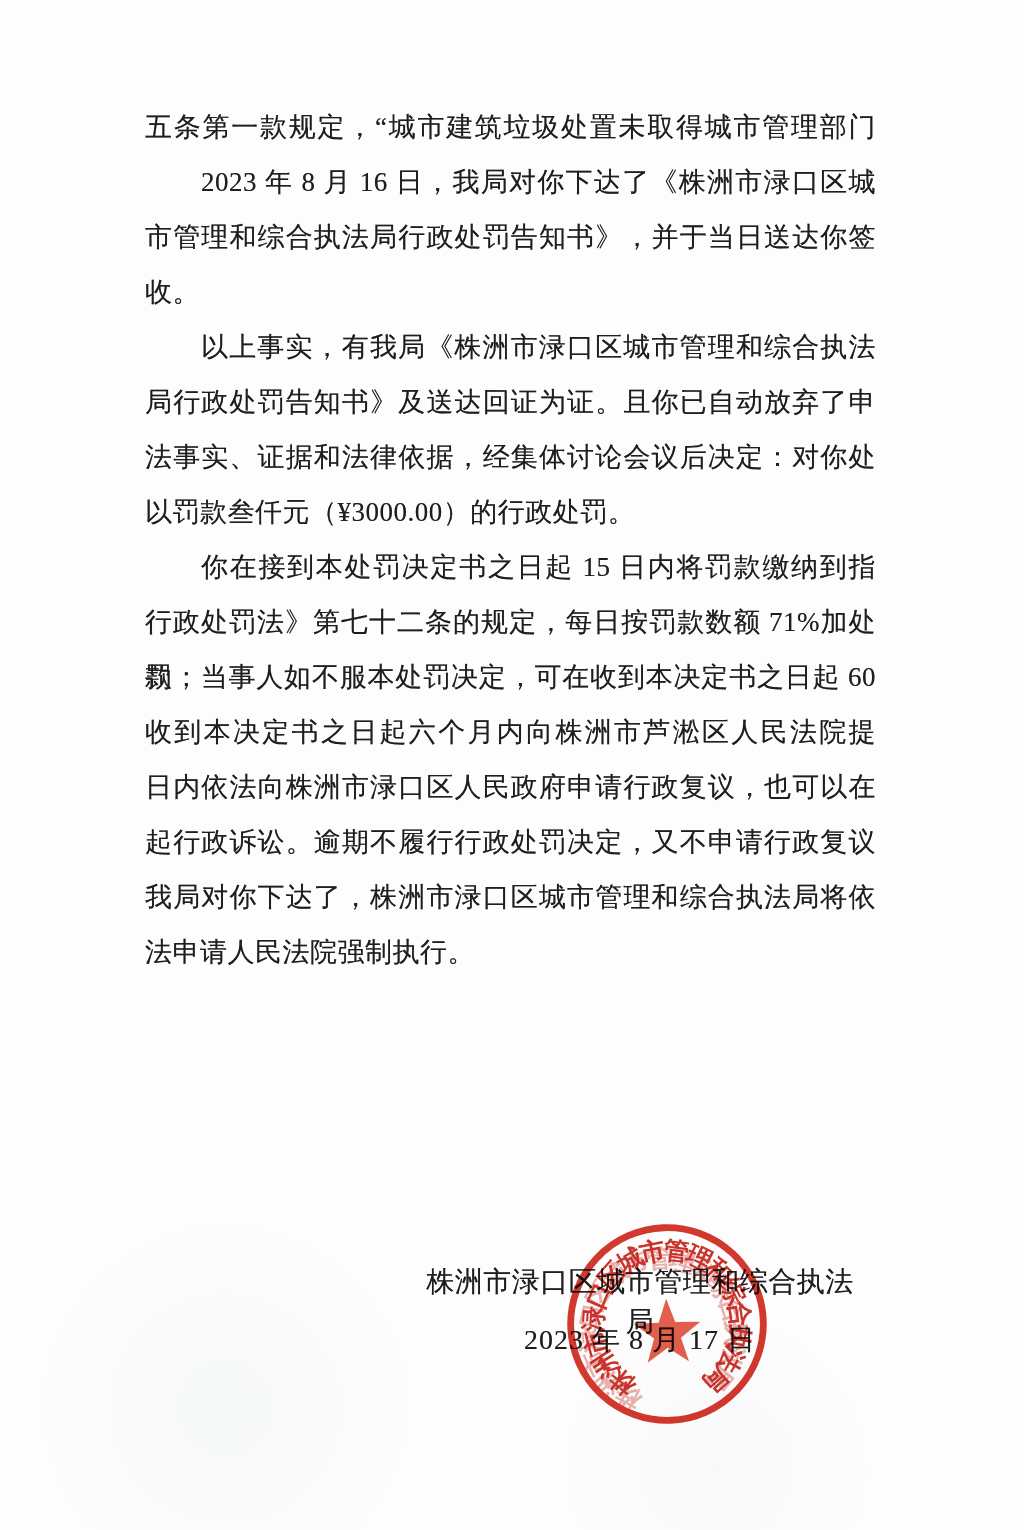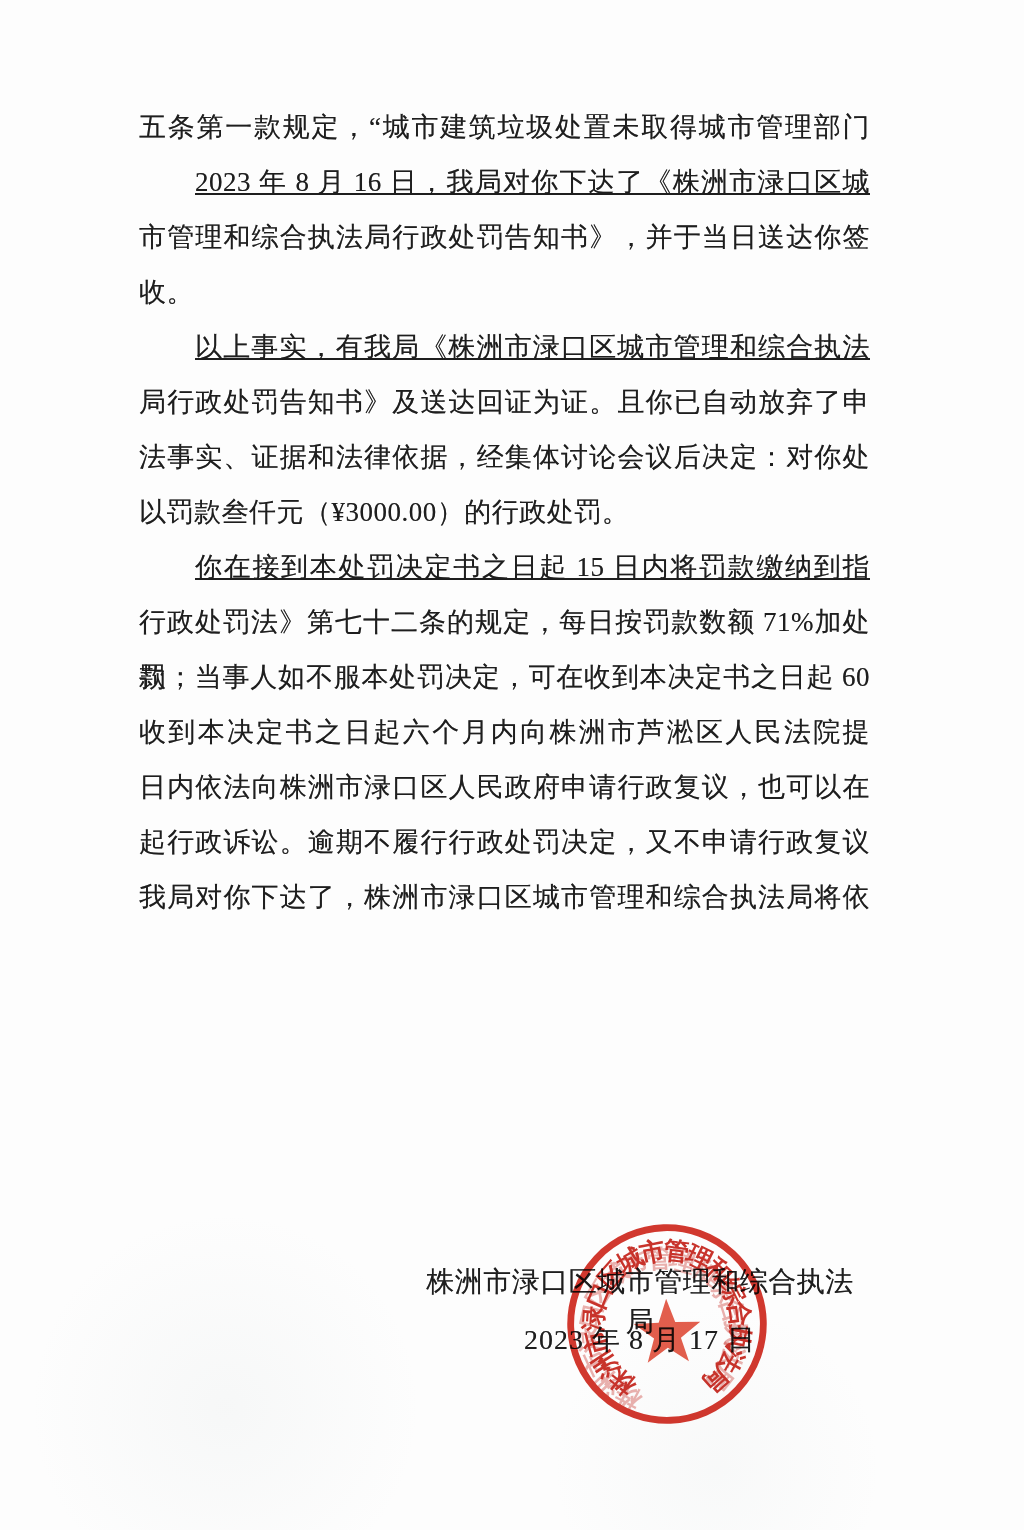--- a/index.html
+++ b/index.html
@@ -22,21 +22,21 @@
     position:absolute;
     inset:0;
     background:
       radial-gradient(circle at 22% 92%, rgba(190,200,200,0.10), transparent 12%),
       radial-gradient(circle at 70% 96%, rgba(190,200,200,0.08), transparent 10%),
       var(--paper);
   }
   
   .doc-body{
     position:absolute;
-    left:139px;
+    left:145px;
     top:100px;
     width:731px;
   }
   .line{
     font-size:27px;
     line-height:55px;
     height:55px;
     letter-spacing:0.5px;
     color:var(--ink);
     text-shadow:0 0 0.6px rgba(30,30,30,0.55);
@@ -46,21 +46,20 @@
     text-align:justify;
     text-align-last:justify;
     white-space:normal;
   }
   .line.end{
     text-align:left;
     text-align-last:left;
   }
   .line.indent{
     padding-left:56px;
-    text-decoration:underline;
   }
   
   .sig-agency{
     position:absolute;
     top:1262px;
     left:420px;
     width:440px;
     font-size:28px;
     line-height:40px;
     text-align:center;
@@ -131,20 +130,21 @@
       <div class="line fill">局行政处罚告知书》及送达回证为证。且你已自动放弃了申</div>
       <div class="line fill">法事实、证据和法律依据，经集体讨论会议后决定：对你处</div>
       <div class="line end">以罚款叁仟元（¥3000.00）的行政处罚。</div>
       <div class="line indent fill">你在接到本处罚决定书之日起 15 日内将罚款缴纳到指</div>
       <div class="line fill">行政处罚法》第七十二条的规定，每日按罚款数额 71%加处罚</div>
       <div class="line fill">款；当事人如不服本处罚决定，可在收到本决定书之日起 60</div>
       <div class="line fill">收到本决定书之日起六个月内向株洲市芦淞区人民法院提</div>
       <div class="line fill">日内依法向株洲市渌口区人民政府申请行政复议，也可以在</div>
       <div class="line fill">起行政诉讼。逾期不履行行政处罚决定，又不申请行政复议</div>
       <div class="line fill">我局对你下达了，株洲市渌口区城市管理和综合执法局将依</div>
+      <div class="line end">法申请人民法院强制执行。</div>
     </div>
 
   <div class="sig-agency">株洲市渌口区城市管理和综合执法局</div>
 
   <div class="sig-date">2023 年 8 月 17 日</div>
 
   <div class="seal">
     <svg viewBox="-111 -111 222 222" xmlns="http://www.w3.org/2000/svg">
 
       <g class="seal-ghost" transform="translate(-5 8) rotate(-10)">

